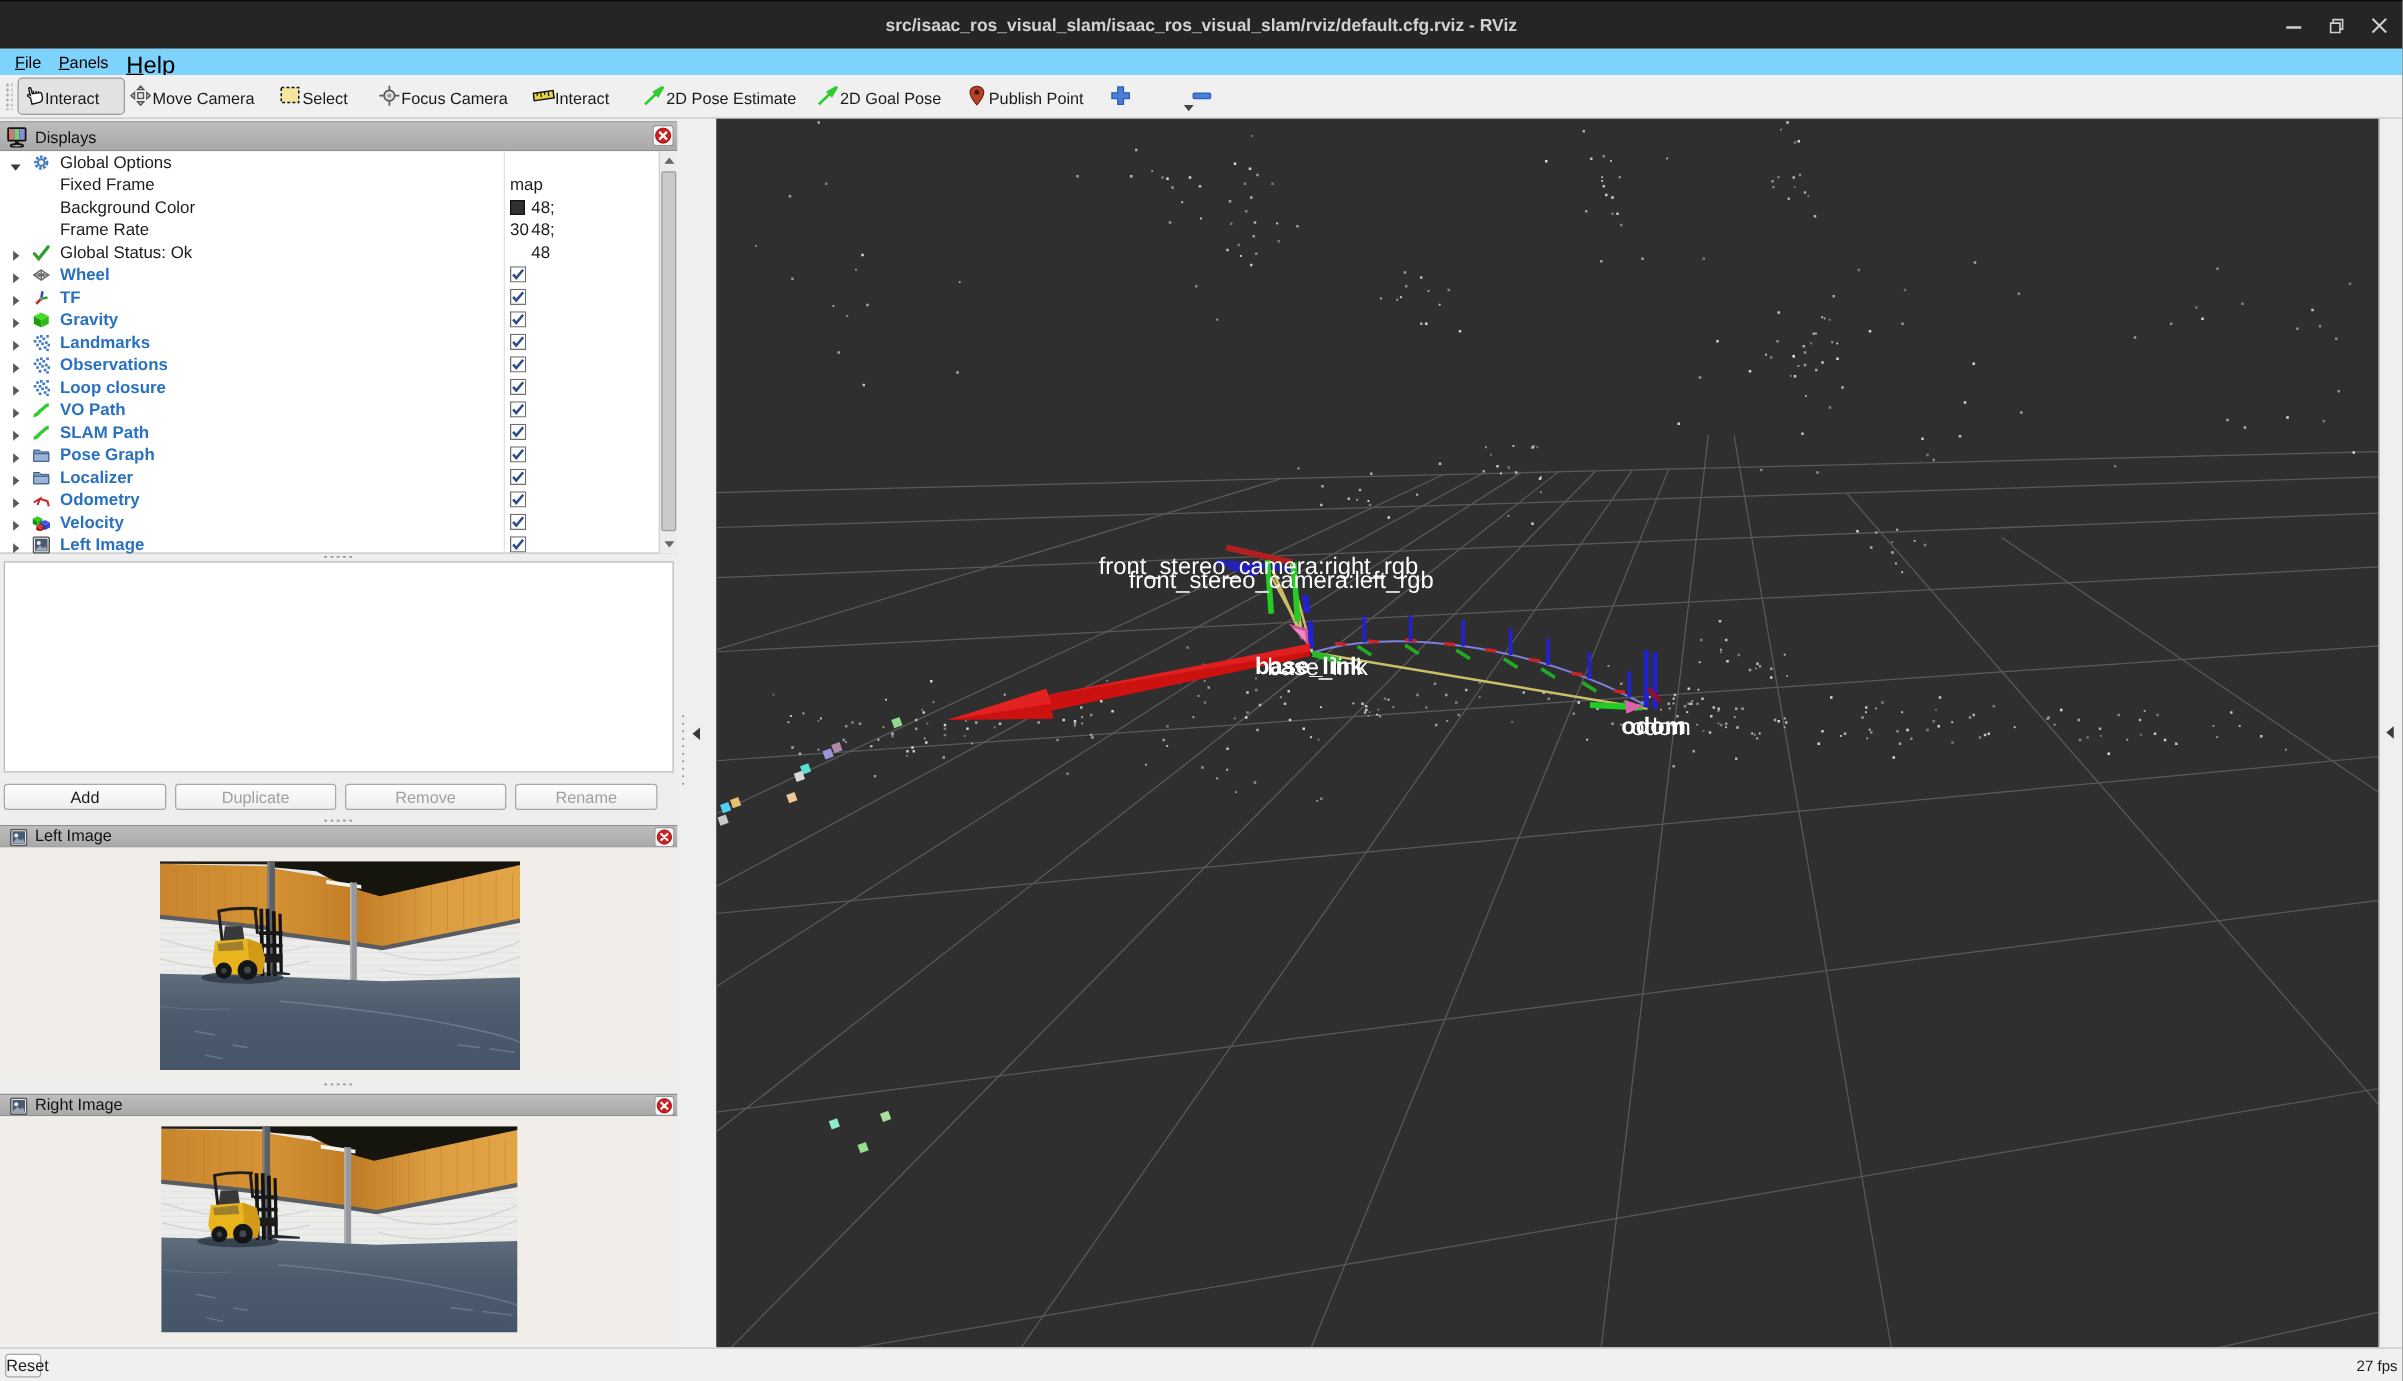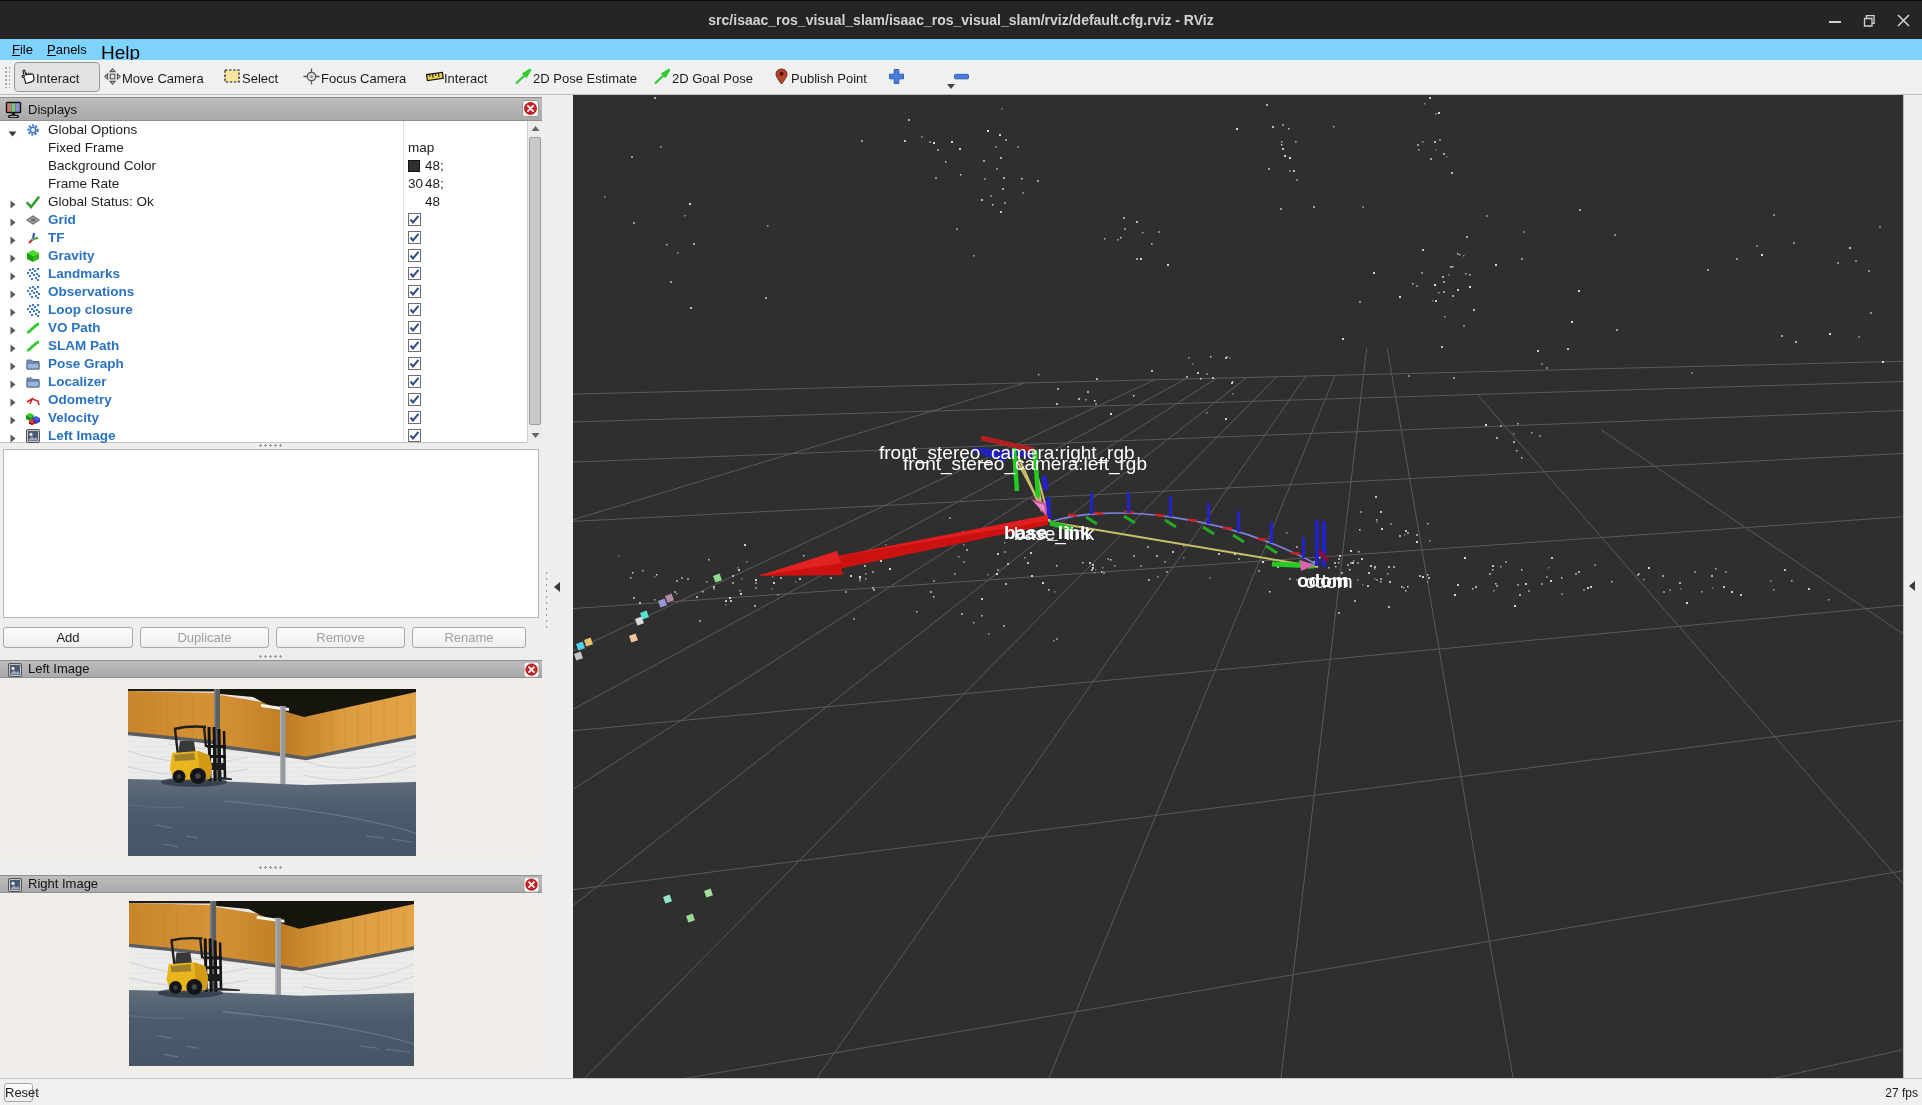--- a/index.html
+++ b/index.html
@@ -152,21 +152,21 @@
 <div class="trow" style="top:211px">
     <span style="position:absolute;left:9px;top:4px"><svg width="8" height="9" viewBox="0 0 8 9" style="">
         <path d="M1.5,0.5 L6.5,4.5 L1.5,8.5 Z" fill="#5a5a5a"></path>
       </svg></span>
     <span style="position:absolute;left:26px;top:2px"><svg width="14" height="14" viewBox="0 0 14 14" style="">
         <g stroke="#6b6b6b" stroke-width="1.2" fill="none">
           <path d="M7,3 L13,7 L7,11 L1,7 Z"></path>
           <path d="M4,5 L10,9 M10,5 L4,9 M7,3 L7,11 M1,7 L13,7"></path>
         </g>
       </svg></span>
-    <span class="tb" style="position:absolute;left:48px;top:0px">Grid</span>
+    <span class="tb" style="position:absolute;left:48px;top:0px">Wheel</span>
     <span style="position:absolute;left:408px;top:2px"><svg width="13" height="13" viewBox="0 0 13 13" style="">
         <rect x="0.5" y="0.5" width="12" height="12" fill="#fff" stroke="#6e6e6e"></rect>
         <path d="M2.5,6.5 L5,9.5 L10.5,2.8" stroke="#2d4a8a" stroke-width="2" fill="none"></path>
       </svg></span>
   </div>
 <div class="trow" style="top:229px">
     <span style="position:absolute;left:9px;top:4px"><svg width="8" height="9" viewBox="0 0 8 9" style="">
         <path d="M1.5,0.5 L6.5,4.5 L1.5,8.5 Z" fill="#5a5a5a"></path>
       </svg></span>
     <span style="position:absolute;left:26px;top:2px"><svg width="14" height="14" viewBox="0 0 14 14" style="">

